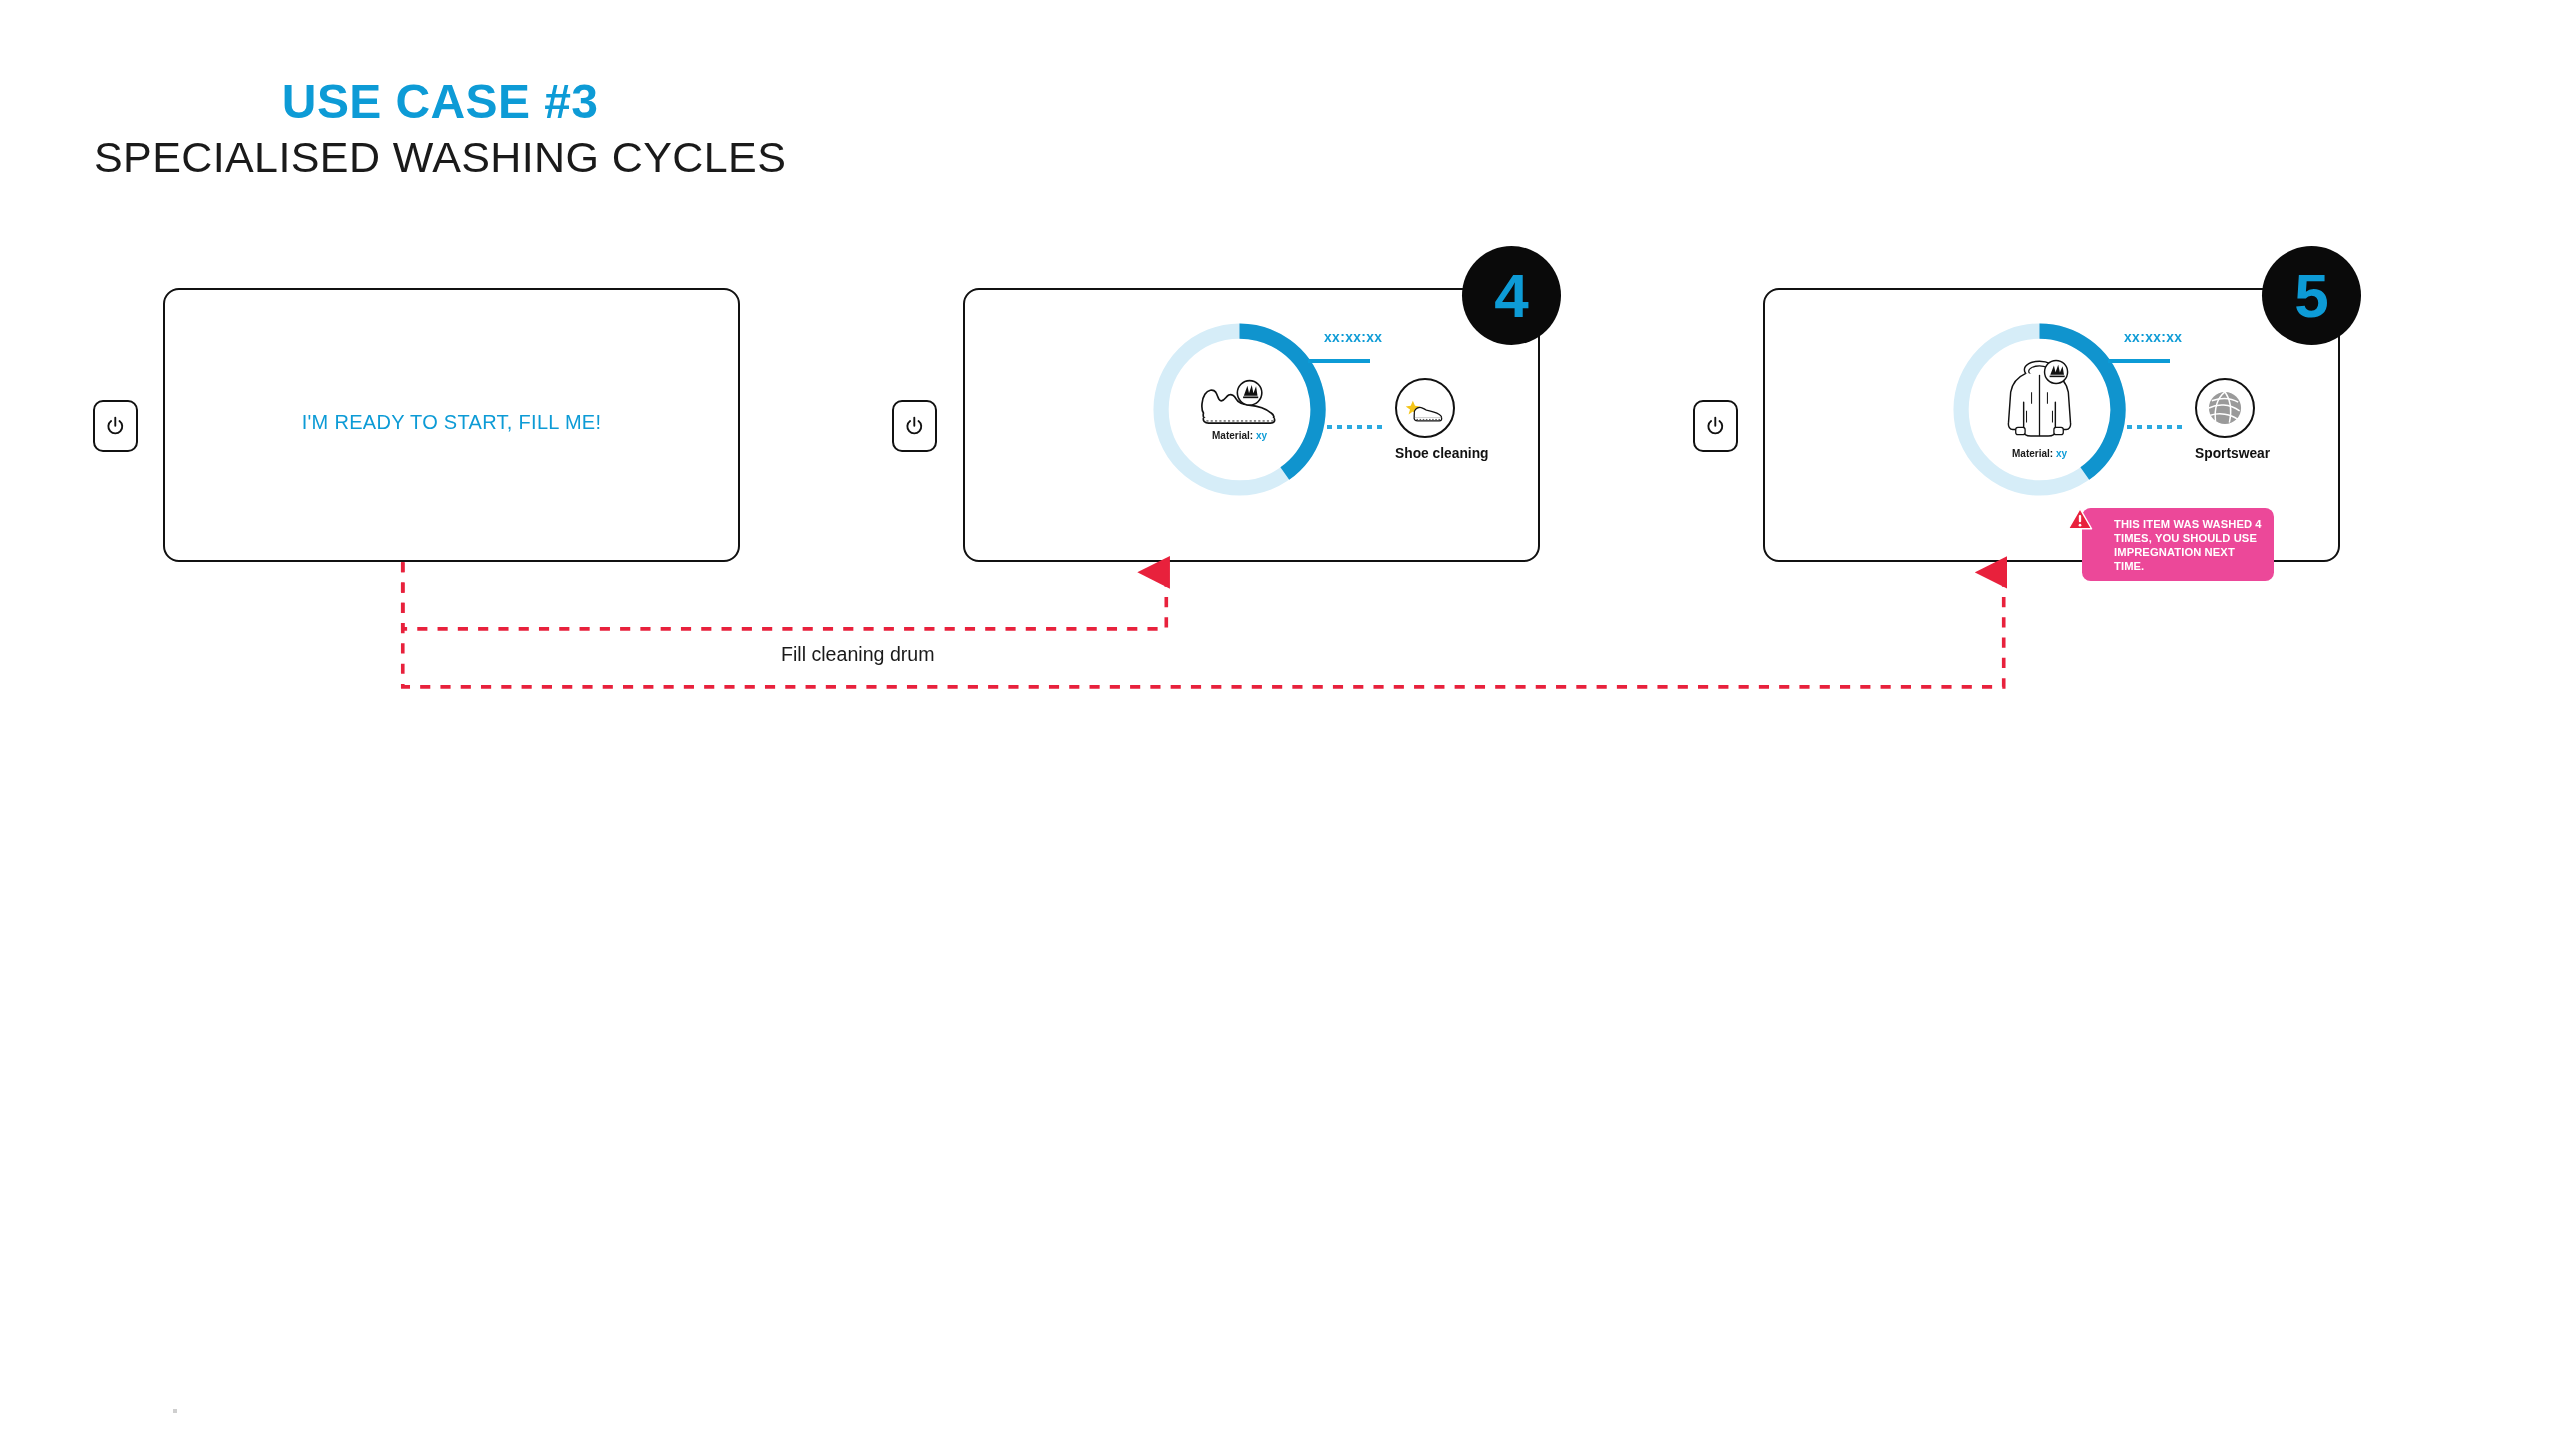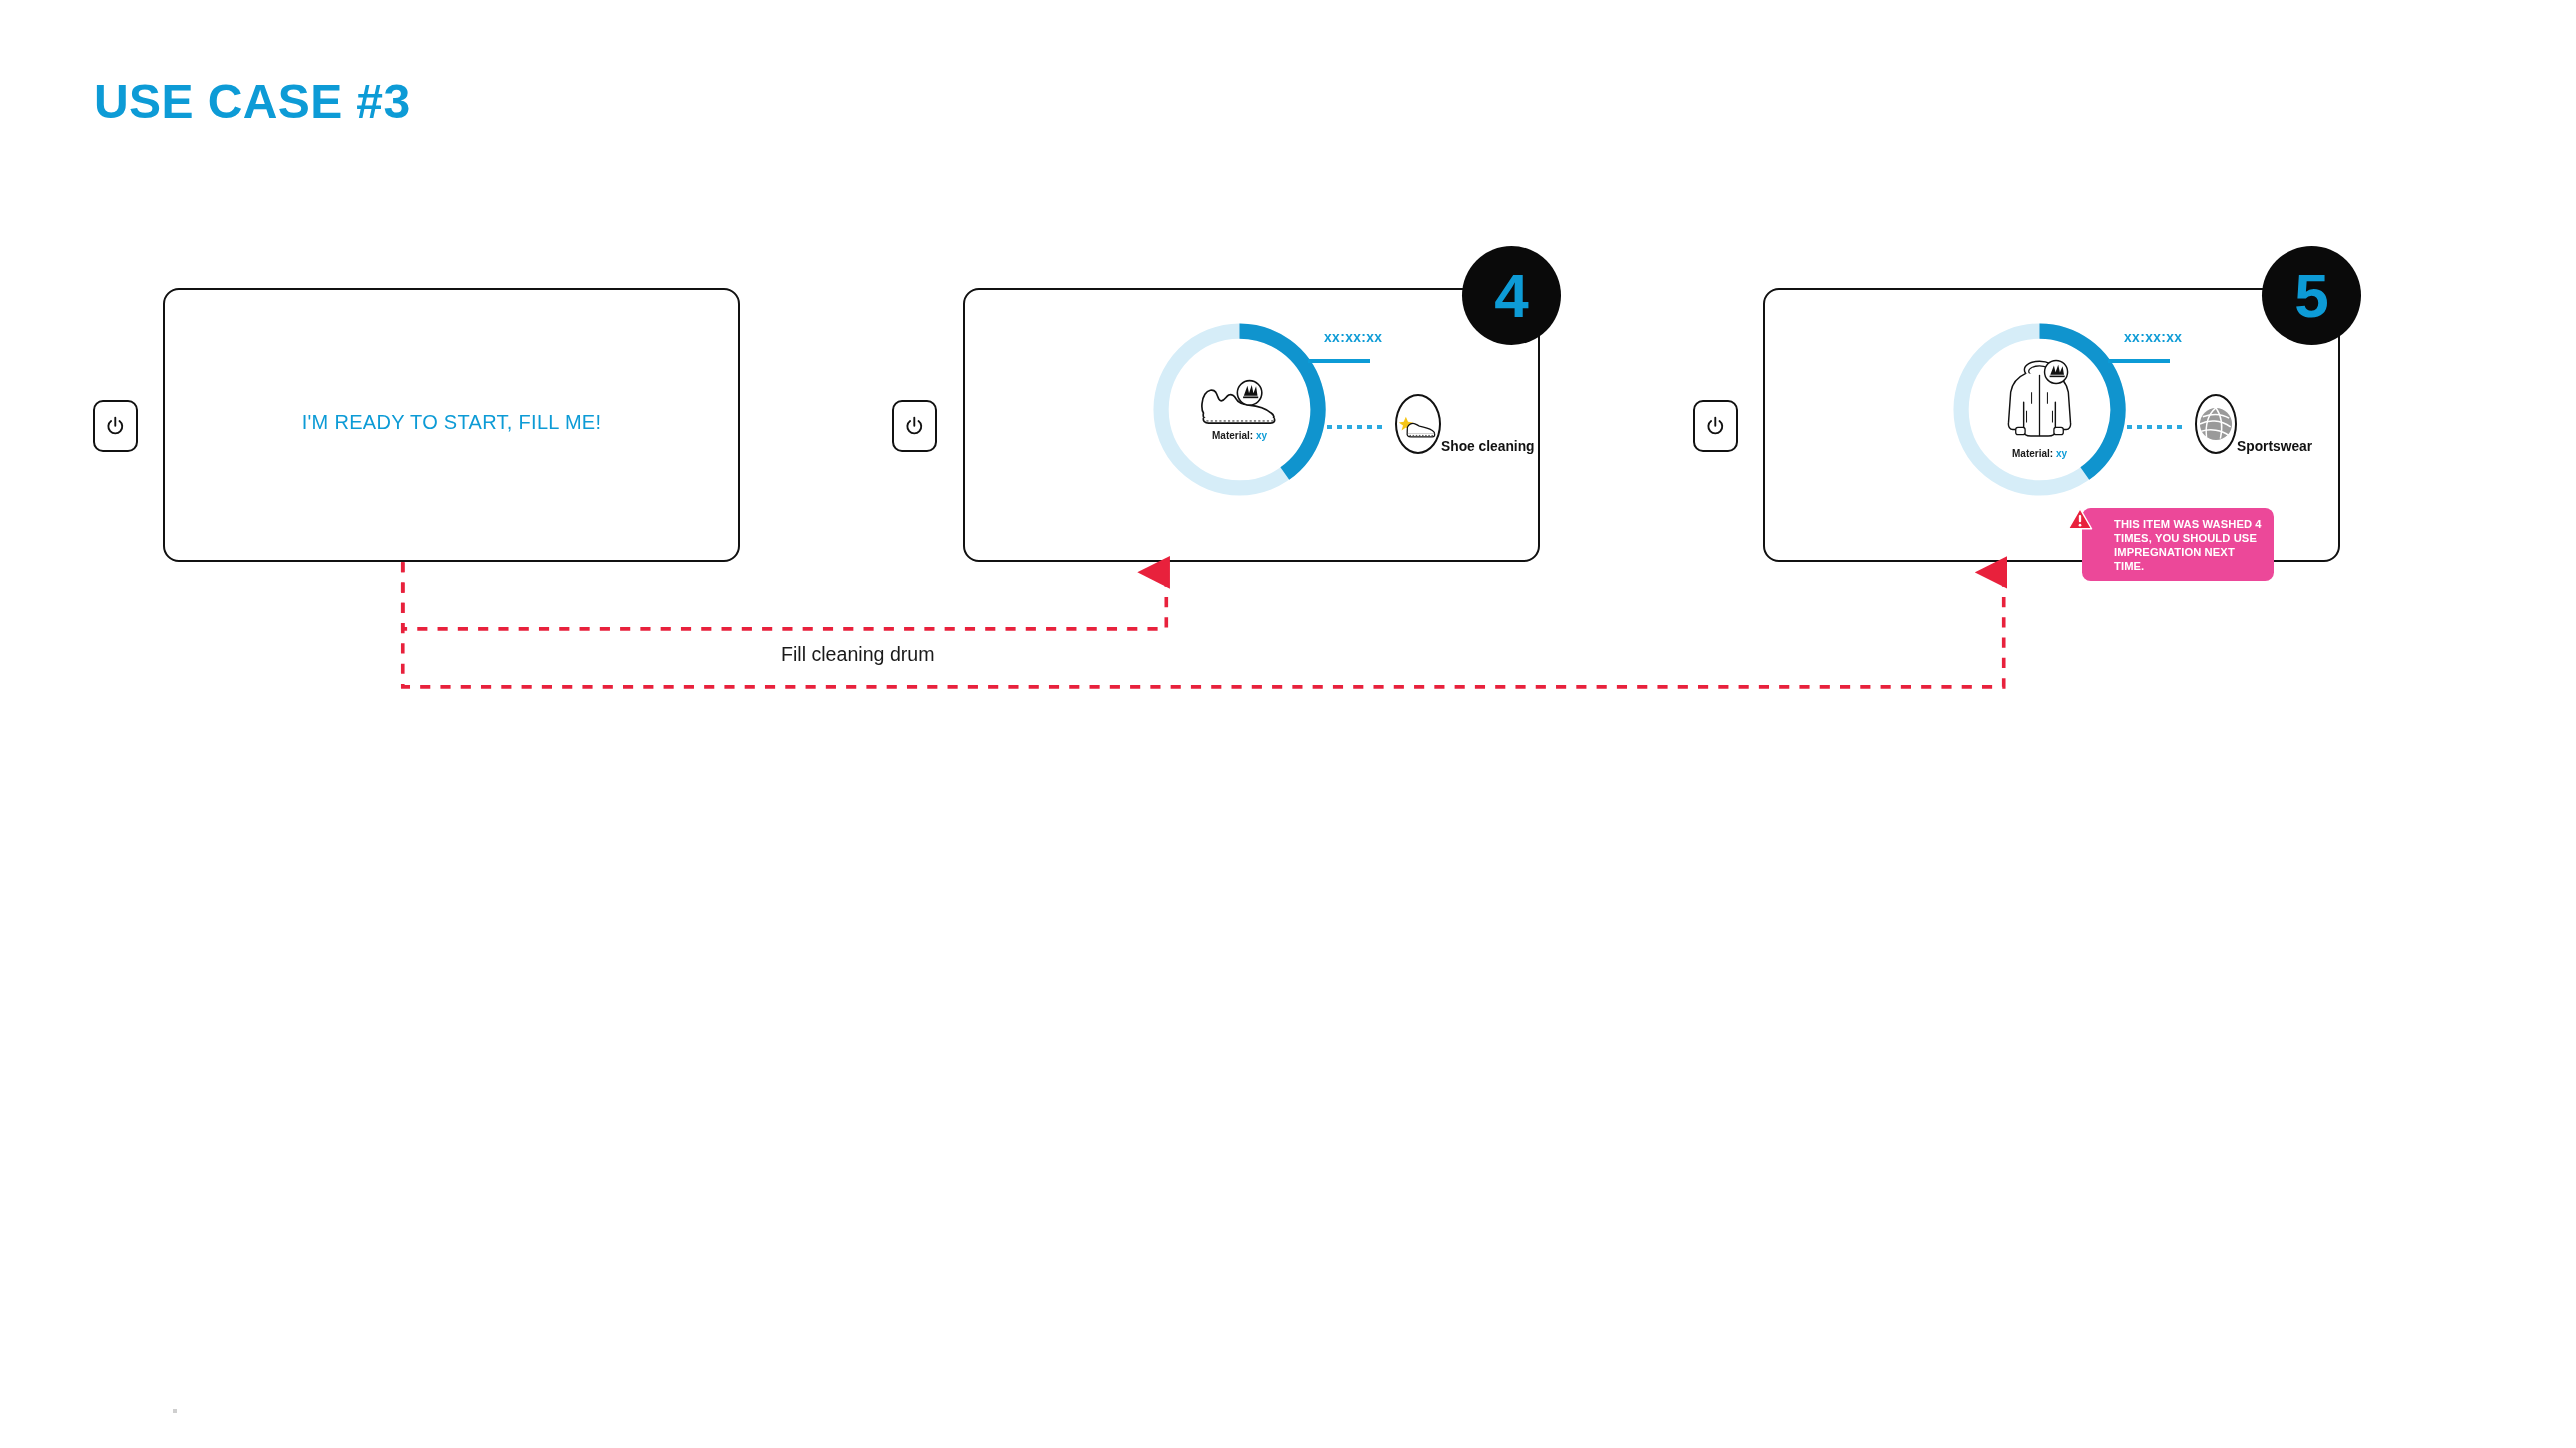--- a/index.html
+++ b/index.html
@@ -164,25 +164,25 @@
     width: 58px;
     height: 4.3px;
     background-image: linear-gradient(to right, #2AA9E0 0 5px, transparent 5px 10px);
     background-size: 10px 4.3px;
     background-repeat: repeat-x;
   }
 
   .mode-badge {
     position: absolute;
     left: 430px;
-    top: 104px;
+    top: 88px;
     width: 88px;
     display: flex;
-    flex-direction: row;
-    align-items: flex-end;
+    flex-direction: column;
+    align-items: flex-start;
   }
   .mode-circle {
     width: 60px;
     height: 60px;
     border-radius: 50%;
     border: 2.2px solid #111111;
     box-sizing: border-box;
     display: flex;
     align-items: center;
     justify-content: center;
@@ -249,20 +249,21 @@
     width: 3.6px;
     height: 3.6px;
     background: #cfcfcf;
   }
 </style>
 </head>
 <body>
 
 <div id="header">
   <div id="title-line1">USE CASE #3</div>
+  <div id="title-line2">SPECIALISED WASHING CYCLES</div>
 </div>
 
 <svg id="flow-svg" viewBox="0 0 3556 2000">
   <defs>
     <marker id="arrowhead-red" markerWidth="9" markerHeight="9" refX="4.5" refY="8" orient="auto" markerUnits="strokeWidth">
       <polygon points="4.5,0 9,9 0,9" fill="#E8213C"></polygon>
     </marker>
   </defs>
 
   <path d="M 556 776 L 556 868 L 1610 868 L 1610 790" fill="none" stroke="#E8213C" stroke-width="5" stroke-dasharray="14 14" marker-end="url(#arrowhead-red)"></path>

